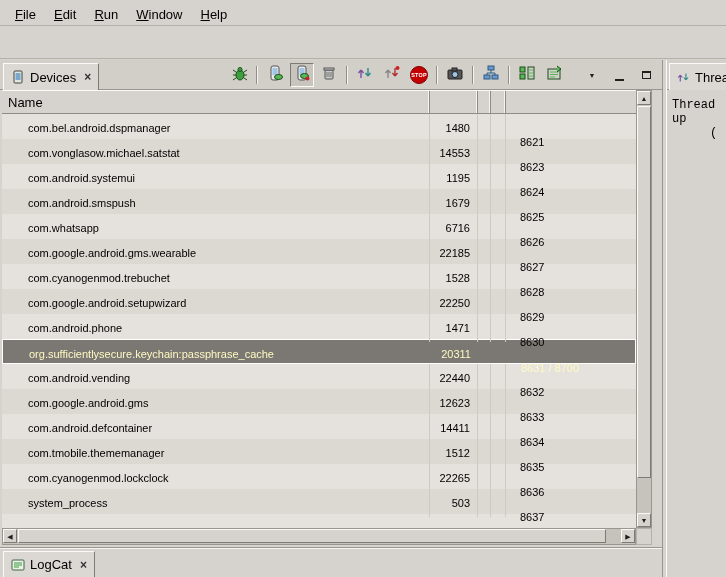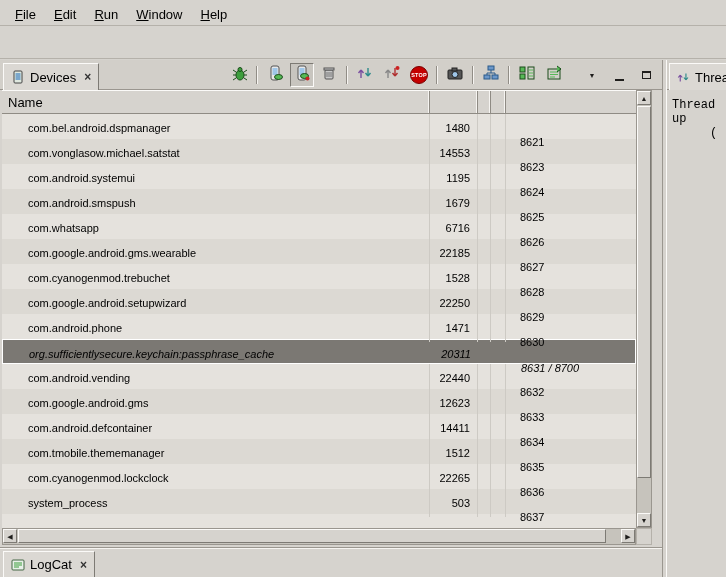--- a/index.html
+++ b/index.html
@@ -57,21 +57,21 @@
   .row { height:25px; display:grid; grid-template-columns:428px 48px 13px 15px 1fr; font-size:11px;
          align-items:center; cursor:default; }
   .row:nth-child(odd) { background:#e5e2dd; }
   .row:nth-child(even) { background:#dcd9d3; }
   .cell { height:100%; display:flex; align-items:center; overflow:hidden; white-space:nowrap;
           border-right:1px solid #cdcac4; }
   .cell:last-child { border-right:none; }
   .cell.name { padding-left:26px; }
   .cell.pid { justify-content:flex-end; padding-right:7px; }
   .cell.port { padding-left:14px;margin-top:28px; }
-  .row.selected { background:#7b7873; color:#000000; border:1px solid #fff;font-style:italic; }
+  .row.selected { background:#7b7873; color:#fef9c3; border:1px solid #fff; }
   .row.selected .cell { border-right-color:transparent; }
 
   
   .vsb { position:absolute; top:30px; left:636px; width:16px; height:438px; background:#c6c3bc;
          border:1px solid #9a968f; }
   .hsb { position:absolute; left:2px; top:468px; width:634px; height:17px; background:#c6c3bc;
          border:1px solid #9a968f; }
   .sb-btn { position:absolute; width:14px; height:14px; background:#d6d3ce; border:1px solid;
             border-color:#fbfaf8 #7d7a74 #7d7a74 #fbfaf8; display:flex; align-items:center; justify-content:center;
             font-size:7px; color:#1f1e1c; line-height:1; }

